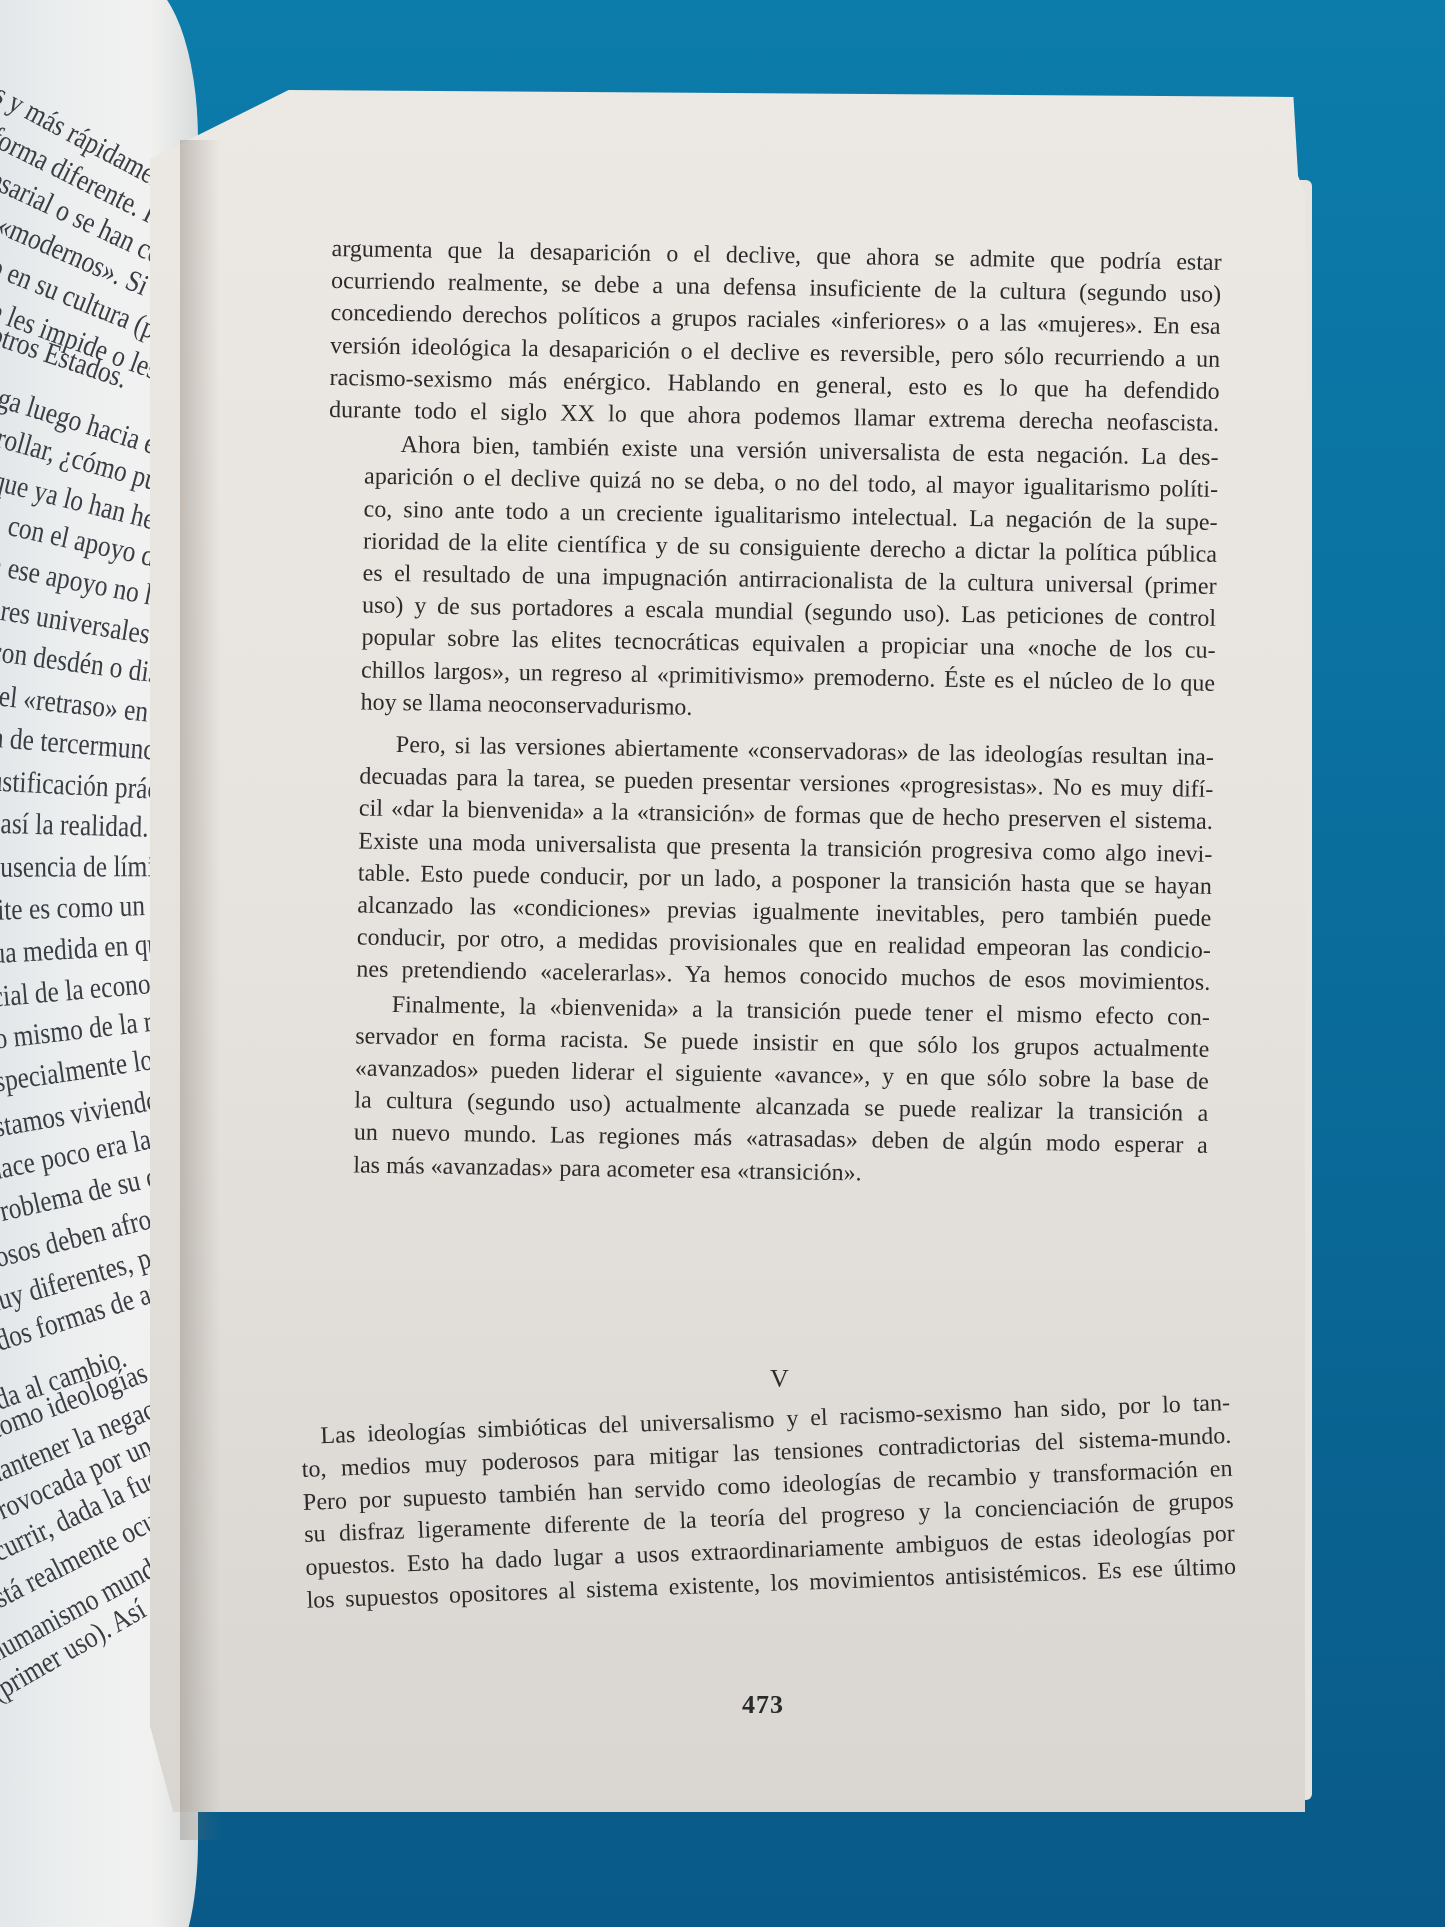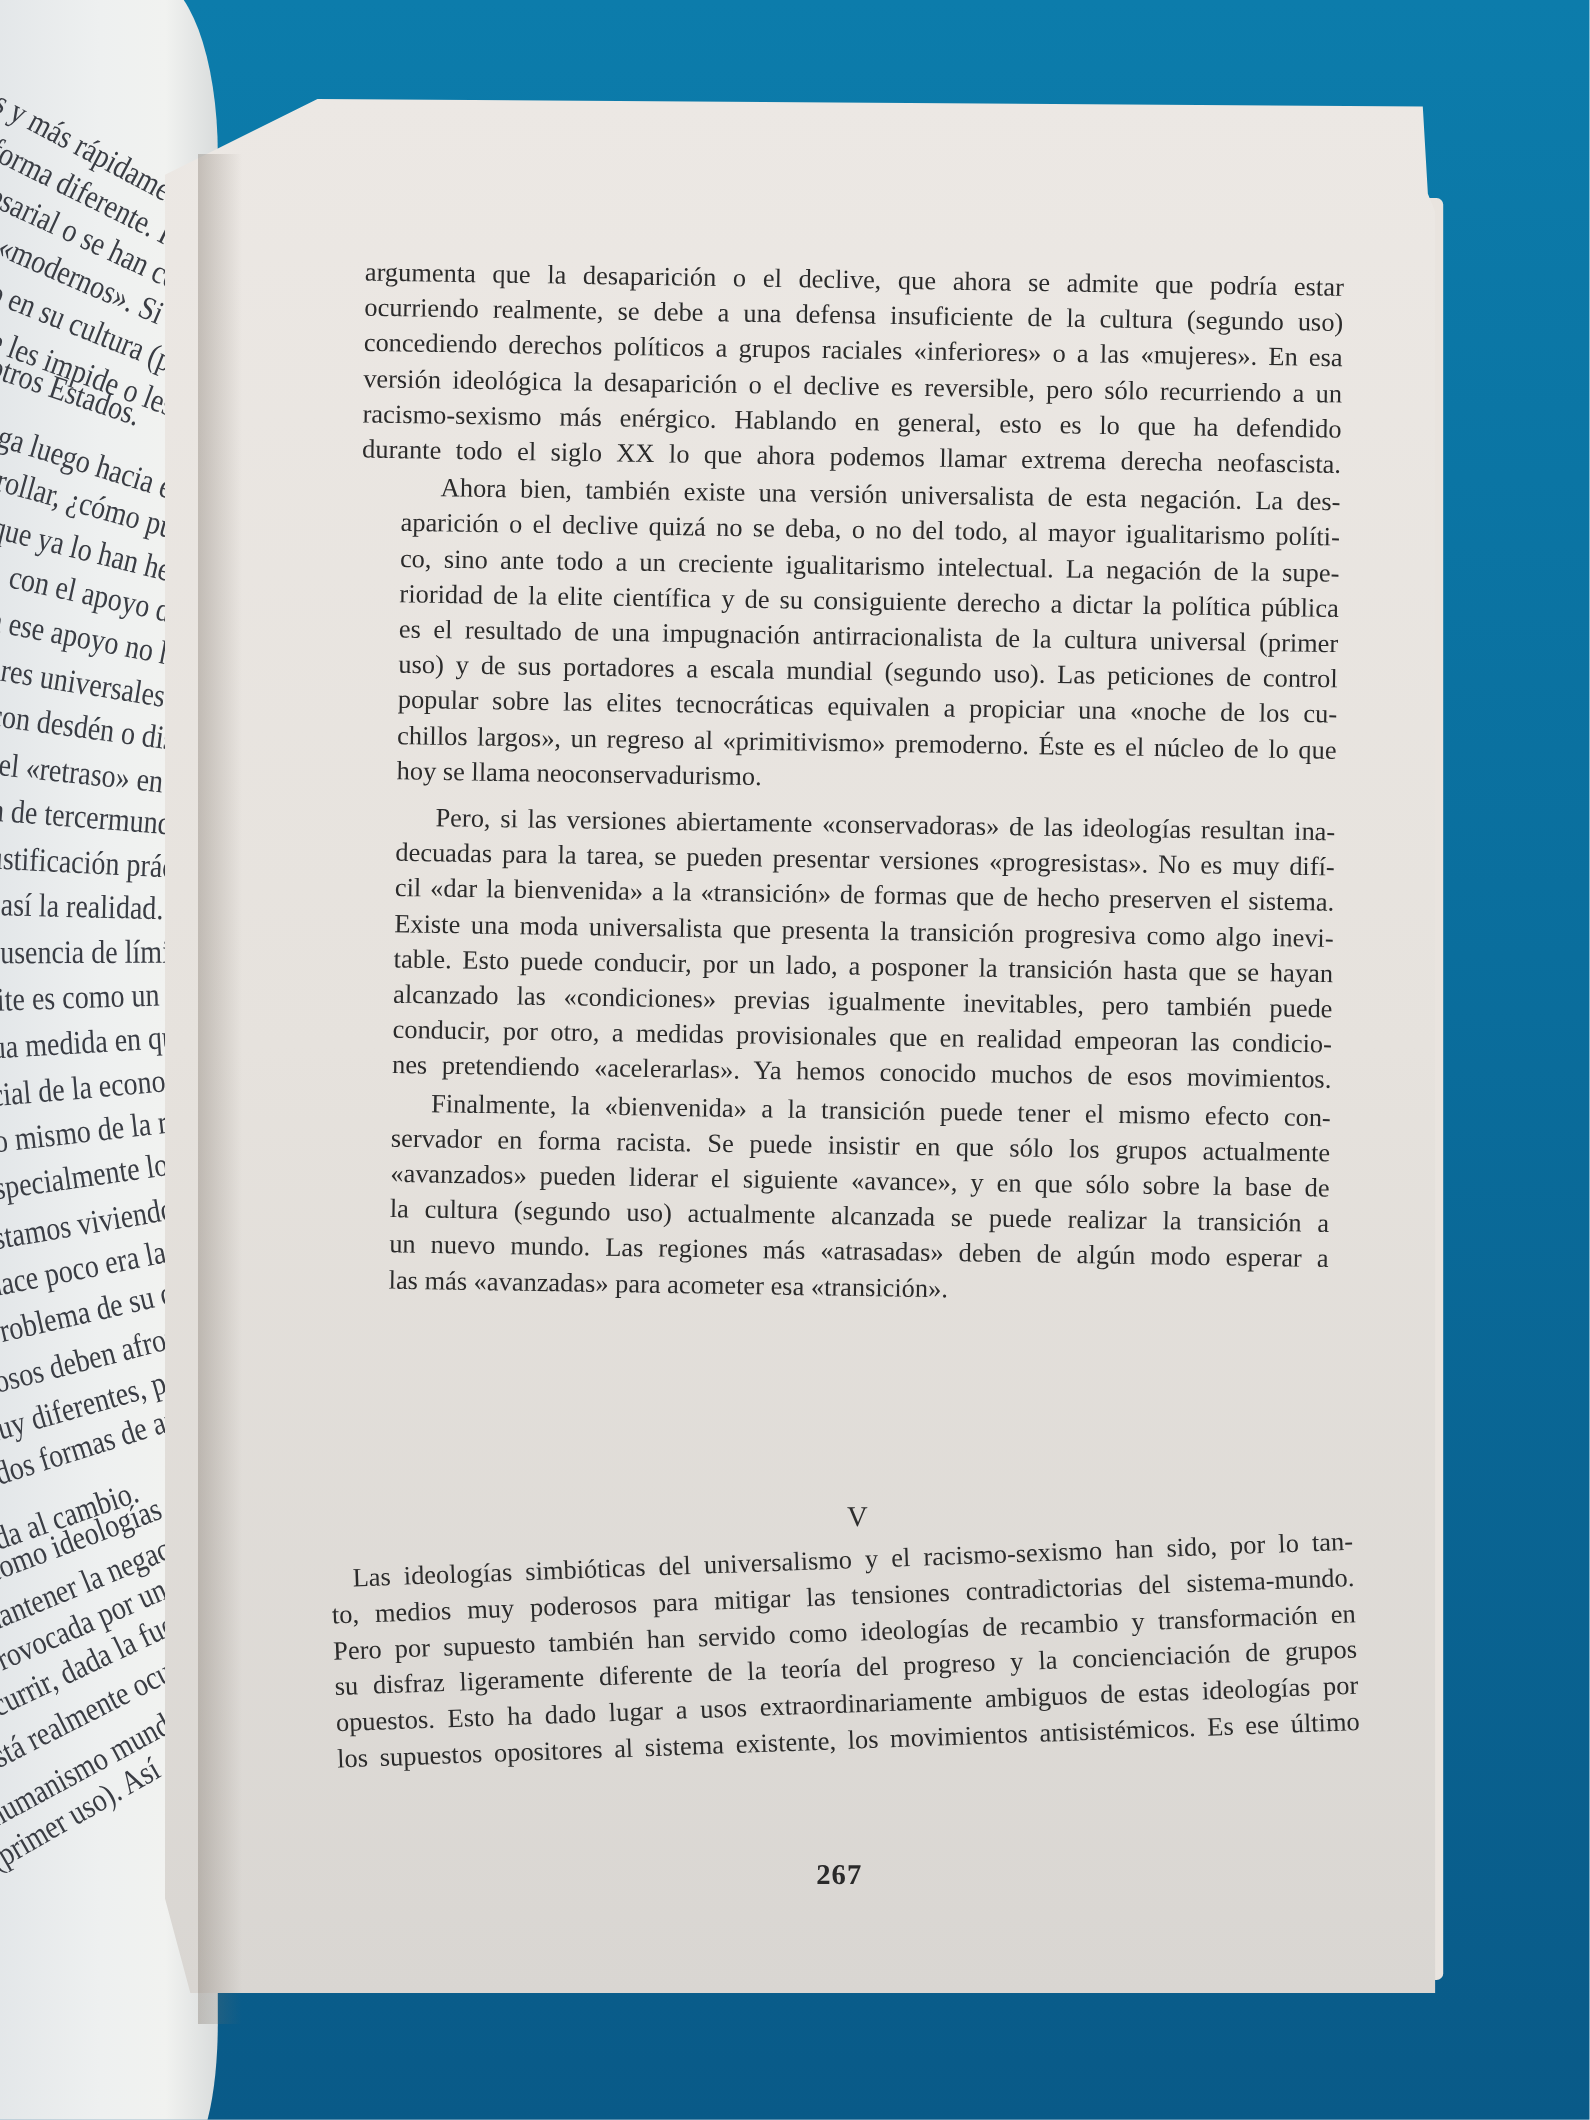--- a/index.html
+++ b/index.html
@@ -155,13 +155,13 @@
 
 <div class="text-block-2">
   <span class="line first">Las ideologías simbióticas del universalismo y el racismo-sexismo han sido, por lo tan-</span>
   <span class="line">to, medios muy poderosos para mitigar las tensiones contradictorias del sistema-mundo.</span>
   <span class="line">Pero por supuesto también han servido como ideologías de recambio y transformación en</span>
   <span class="line">su disfraz ligeramente diferente de la teoría del progreso y la concienciación de grupos</span>
   <span class="line">opuestos. Esto ha dado lugar a usos extraordinariamente ambiguos de estas ideologías por</span>
   <span class="line">los supuestos opositores al sistema existente, los movimientos antisistémicos. Es ese último</span>
 </div>
 
-<div class="page-number">267</div>
+<div class="page-number">473</div>
 
 </body></html>

